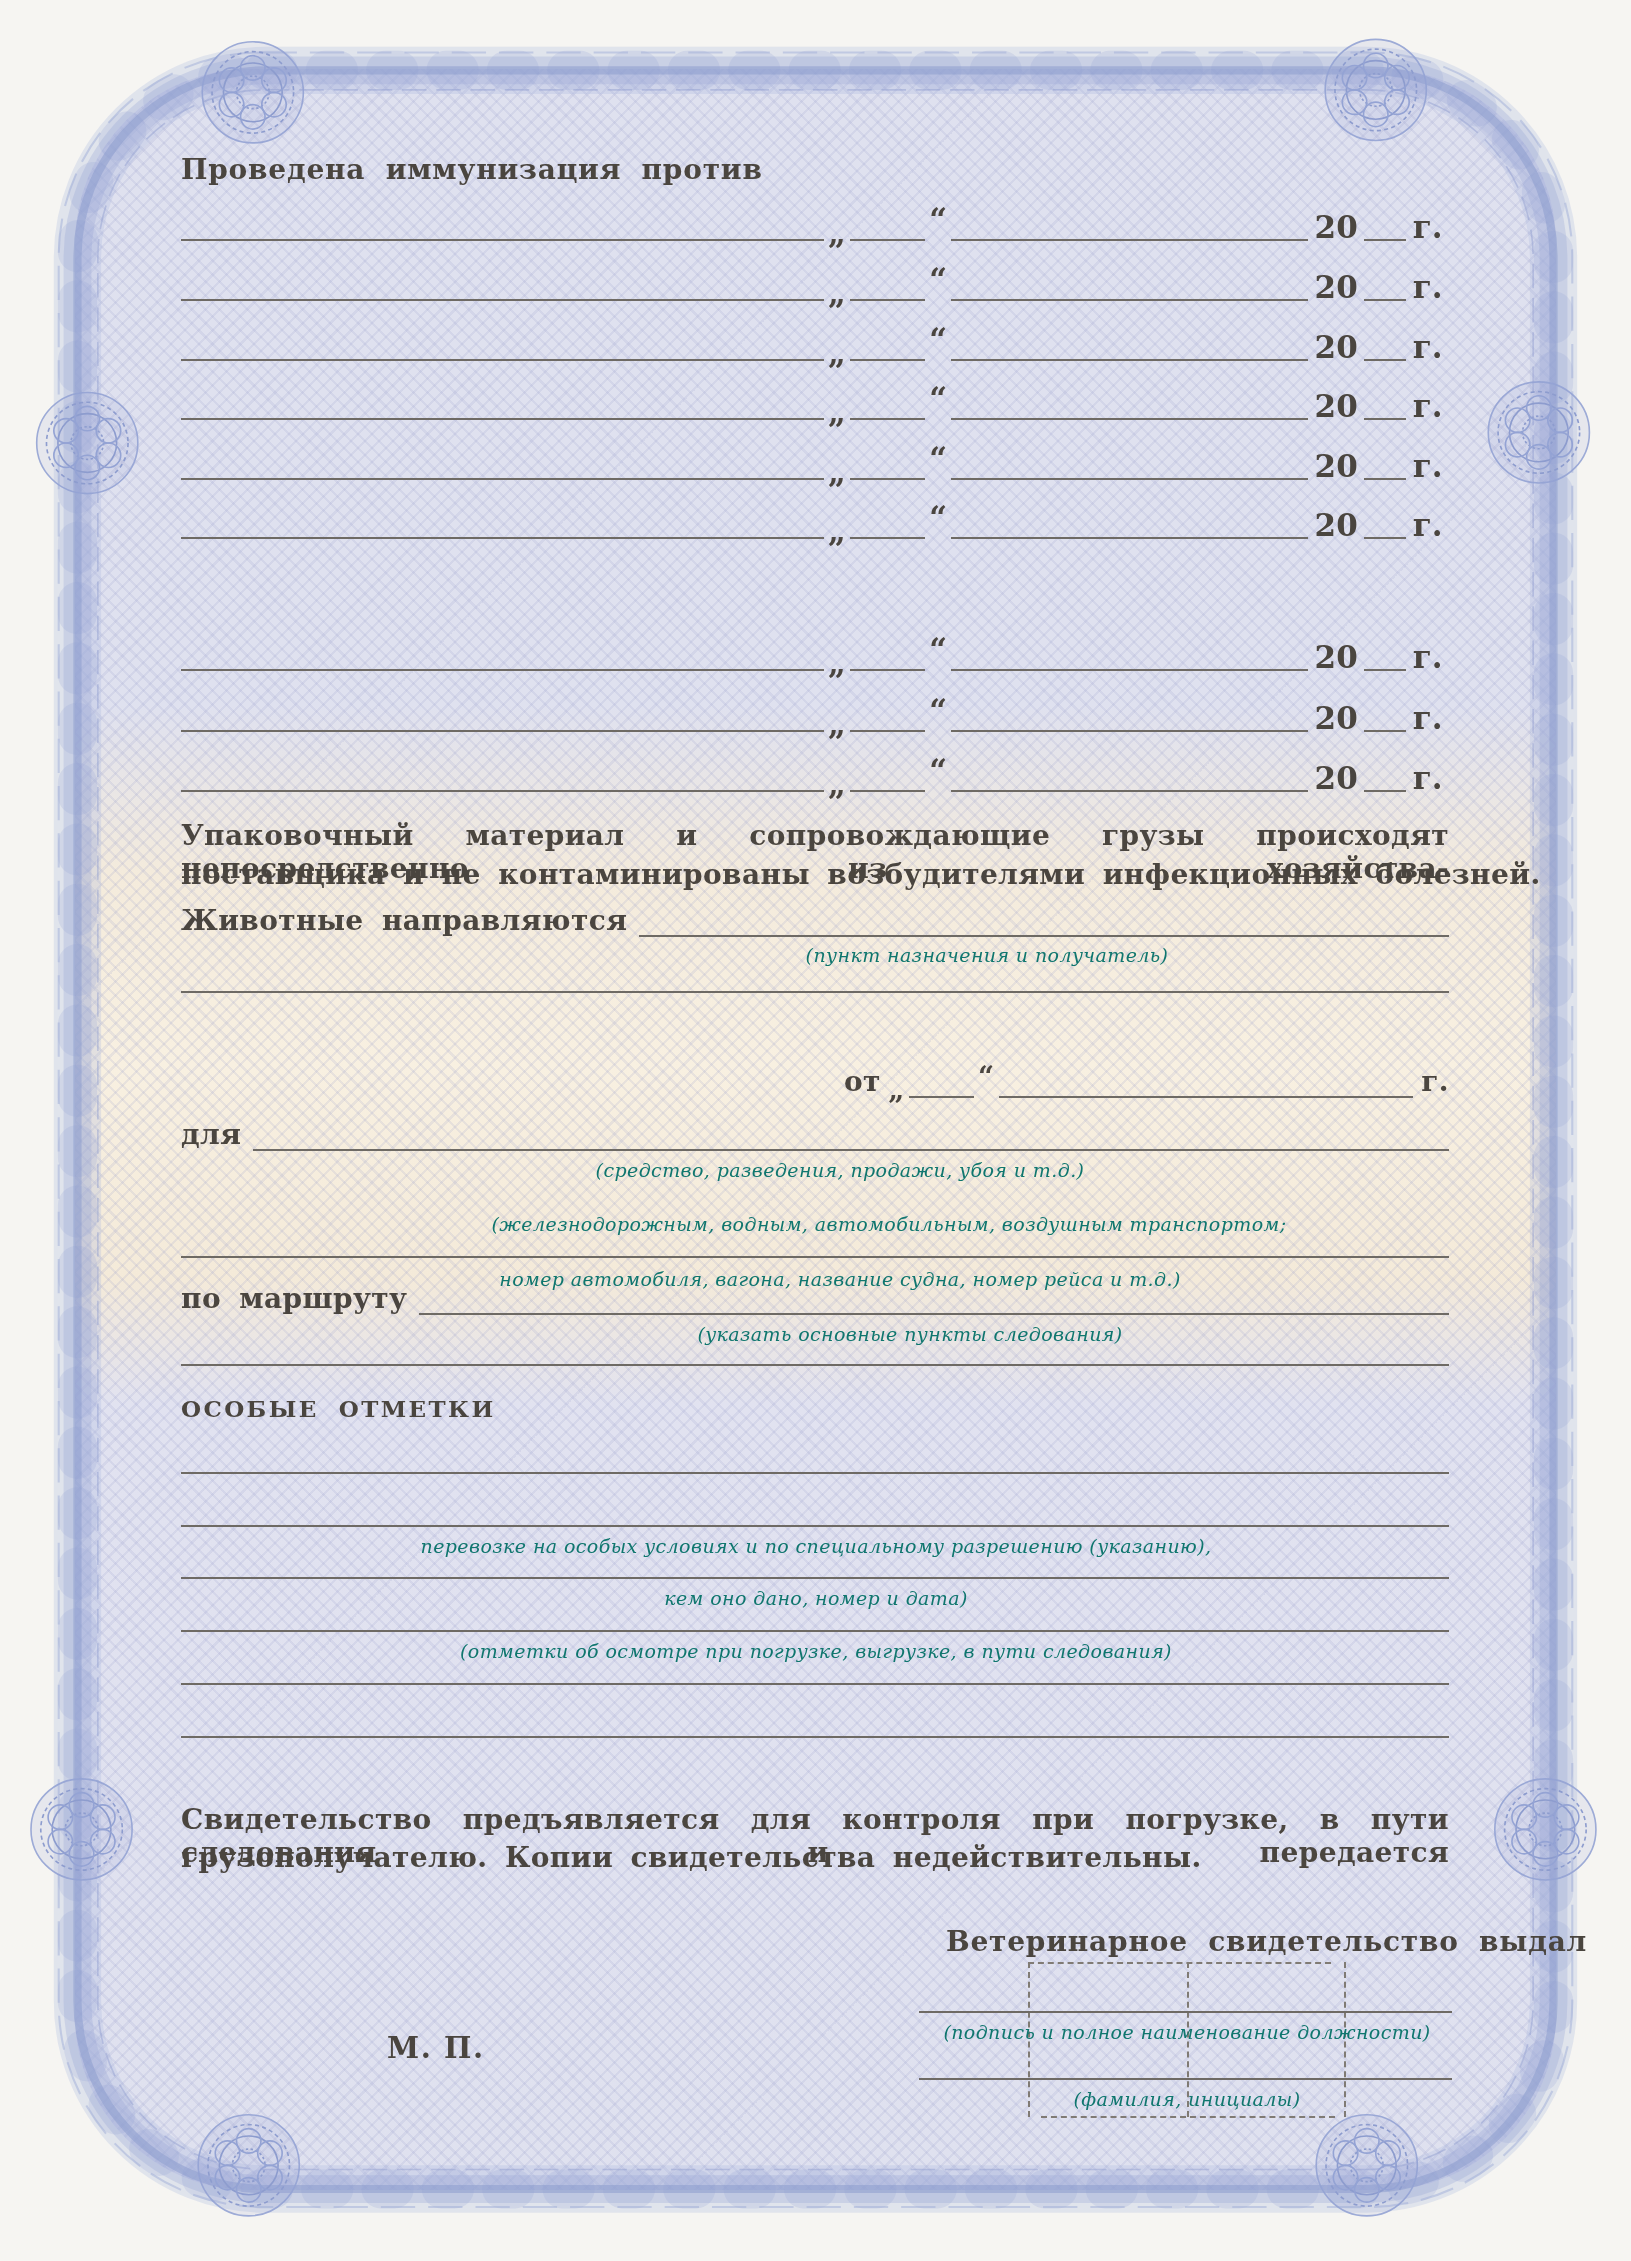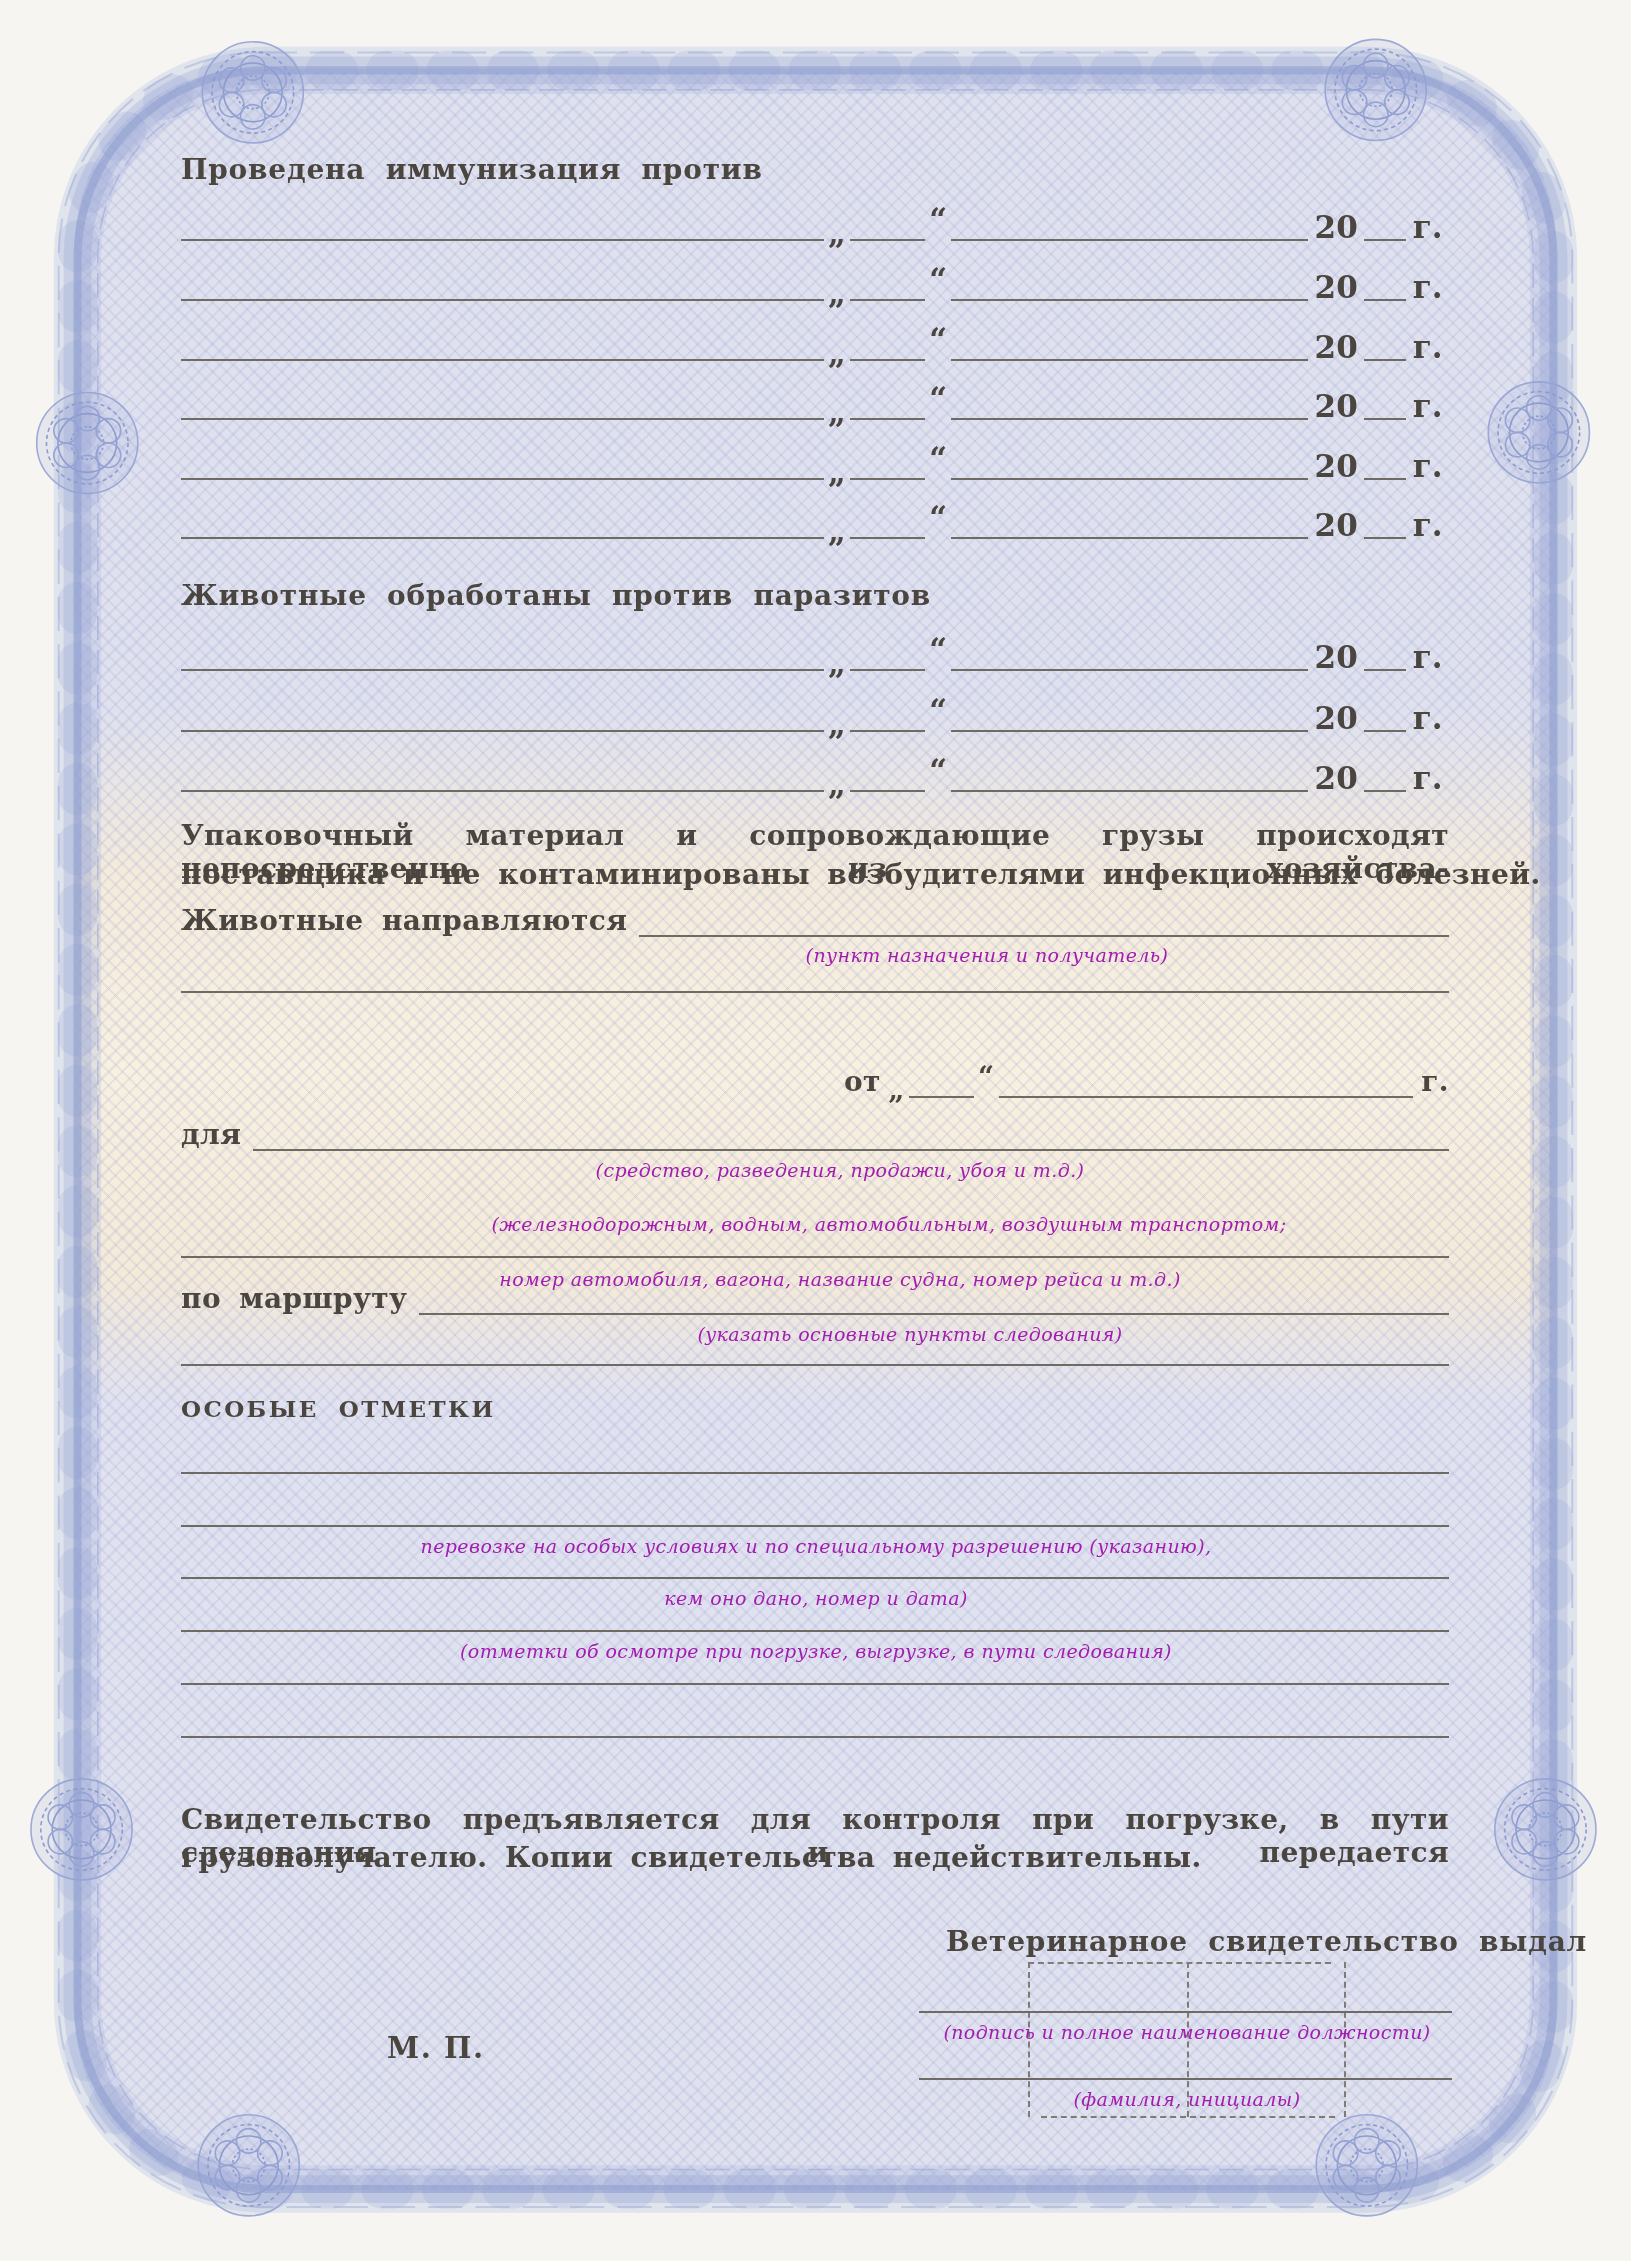--- a/index.html
+++ b/index.html
@@ -46,21 +46,21 @@
 
   .lblrow{
     position:absolute;display:flex;align-items:flex-end;height:41px;
     font-size:28px;font-weight:700;letter-spacing:0.4px;word-spacing:8.2px;
   }
   .lblrow .lbl{white-space:nowrap;margin-right:11.4px;line-height:33px;}
 
   .hr{position:absolute;border-top:2.4px solid var(--line,#6e6a64);}
   .caption{
     position:absolute;transform:translateX(-50%);white-space:nowrap;
-    font-size:19px;font-style:italic;font-weight:400;color:#a21caf;
+    font-size:19px;font-style:italic;font-weight:400;color:#0f766e;
     letter-spacing:0.4px;
   }
   .dash-h{position:absolute;border-top:2.4px dashed #807b74;}
   .dash-v{position:absolute;border-left:2.4px dashed #807b74;}
   .stamp{position:absolute;font-size:29px;font-weight:700;letter-spacing:1.6px;}
 </style>
 </head>
 <body>
 
 <div class="page">
@@ -158,21 +158,20 @@
       <span class="ln fill"></span>
         <span class="q">„</span>
         <span class="ln short"></span>
         <span class="q qc">“</span>
         <span class="ln mid"></span>
         <span class="yr">20</span>
         <span class="ln yline"></span>
         <span class="yr">г.</span>
     </div>
 
-    <div class="heading" style="left:181px;top:573px">Животные обработаны против паразитов</div>
 
     <div class="daterow" style="top:627px">
       <span class="ln fill"></span>
         <span class="q">„</span>
         <span class="ln short"></span>
         <span class="q qc">“</span>
         <span class="ln mid"></span>
         <span class="yr">20</span>
         <span class="ln yline"></span>
         <span class="yr">г.</span>

